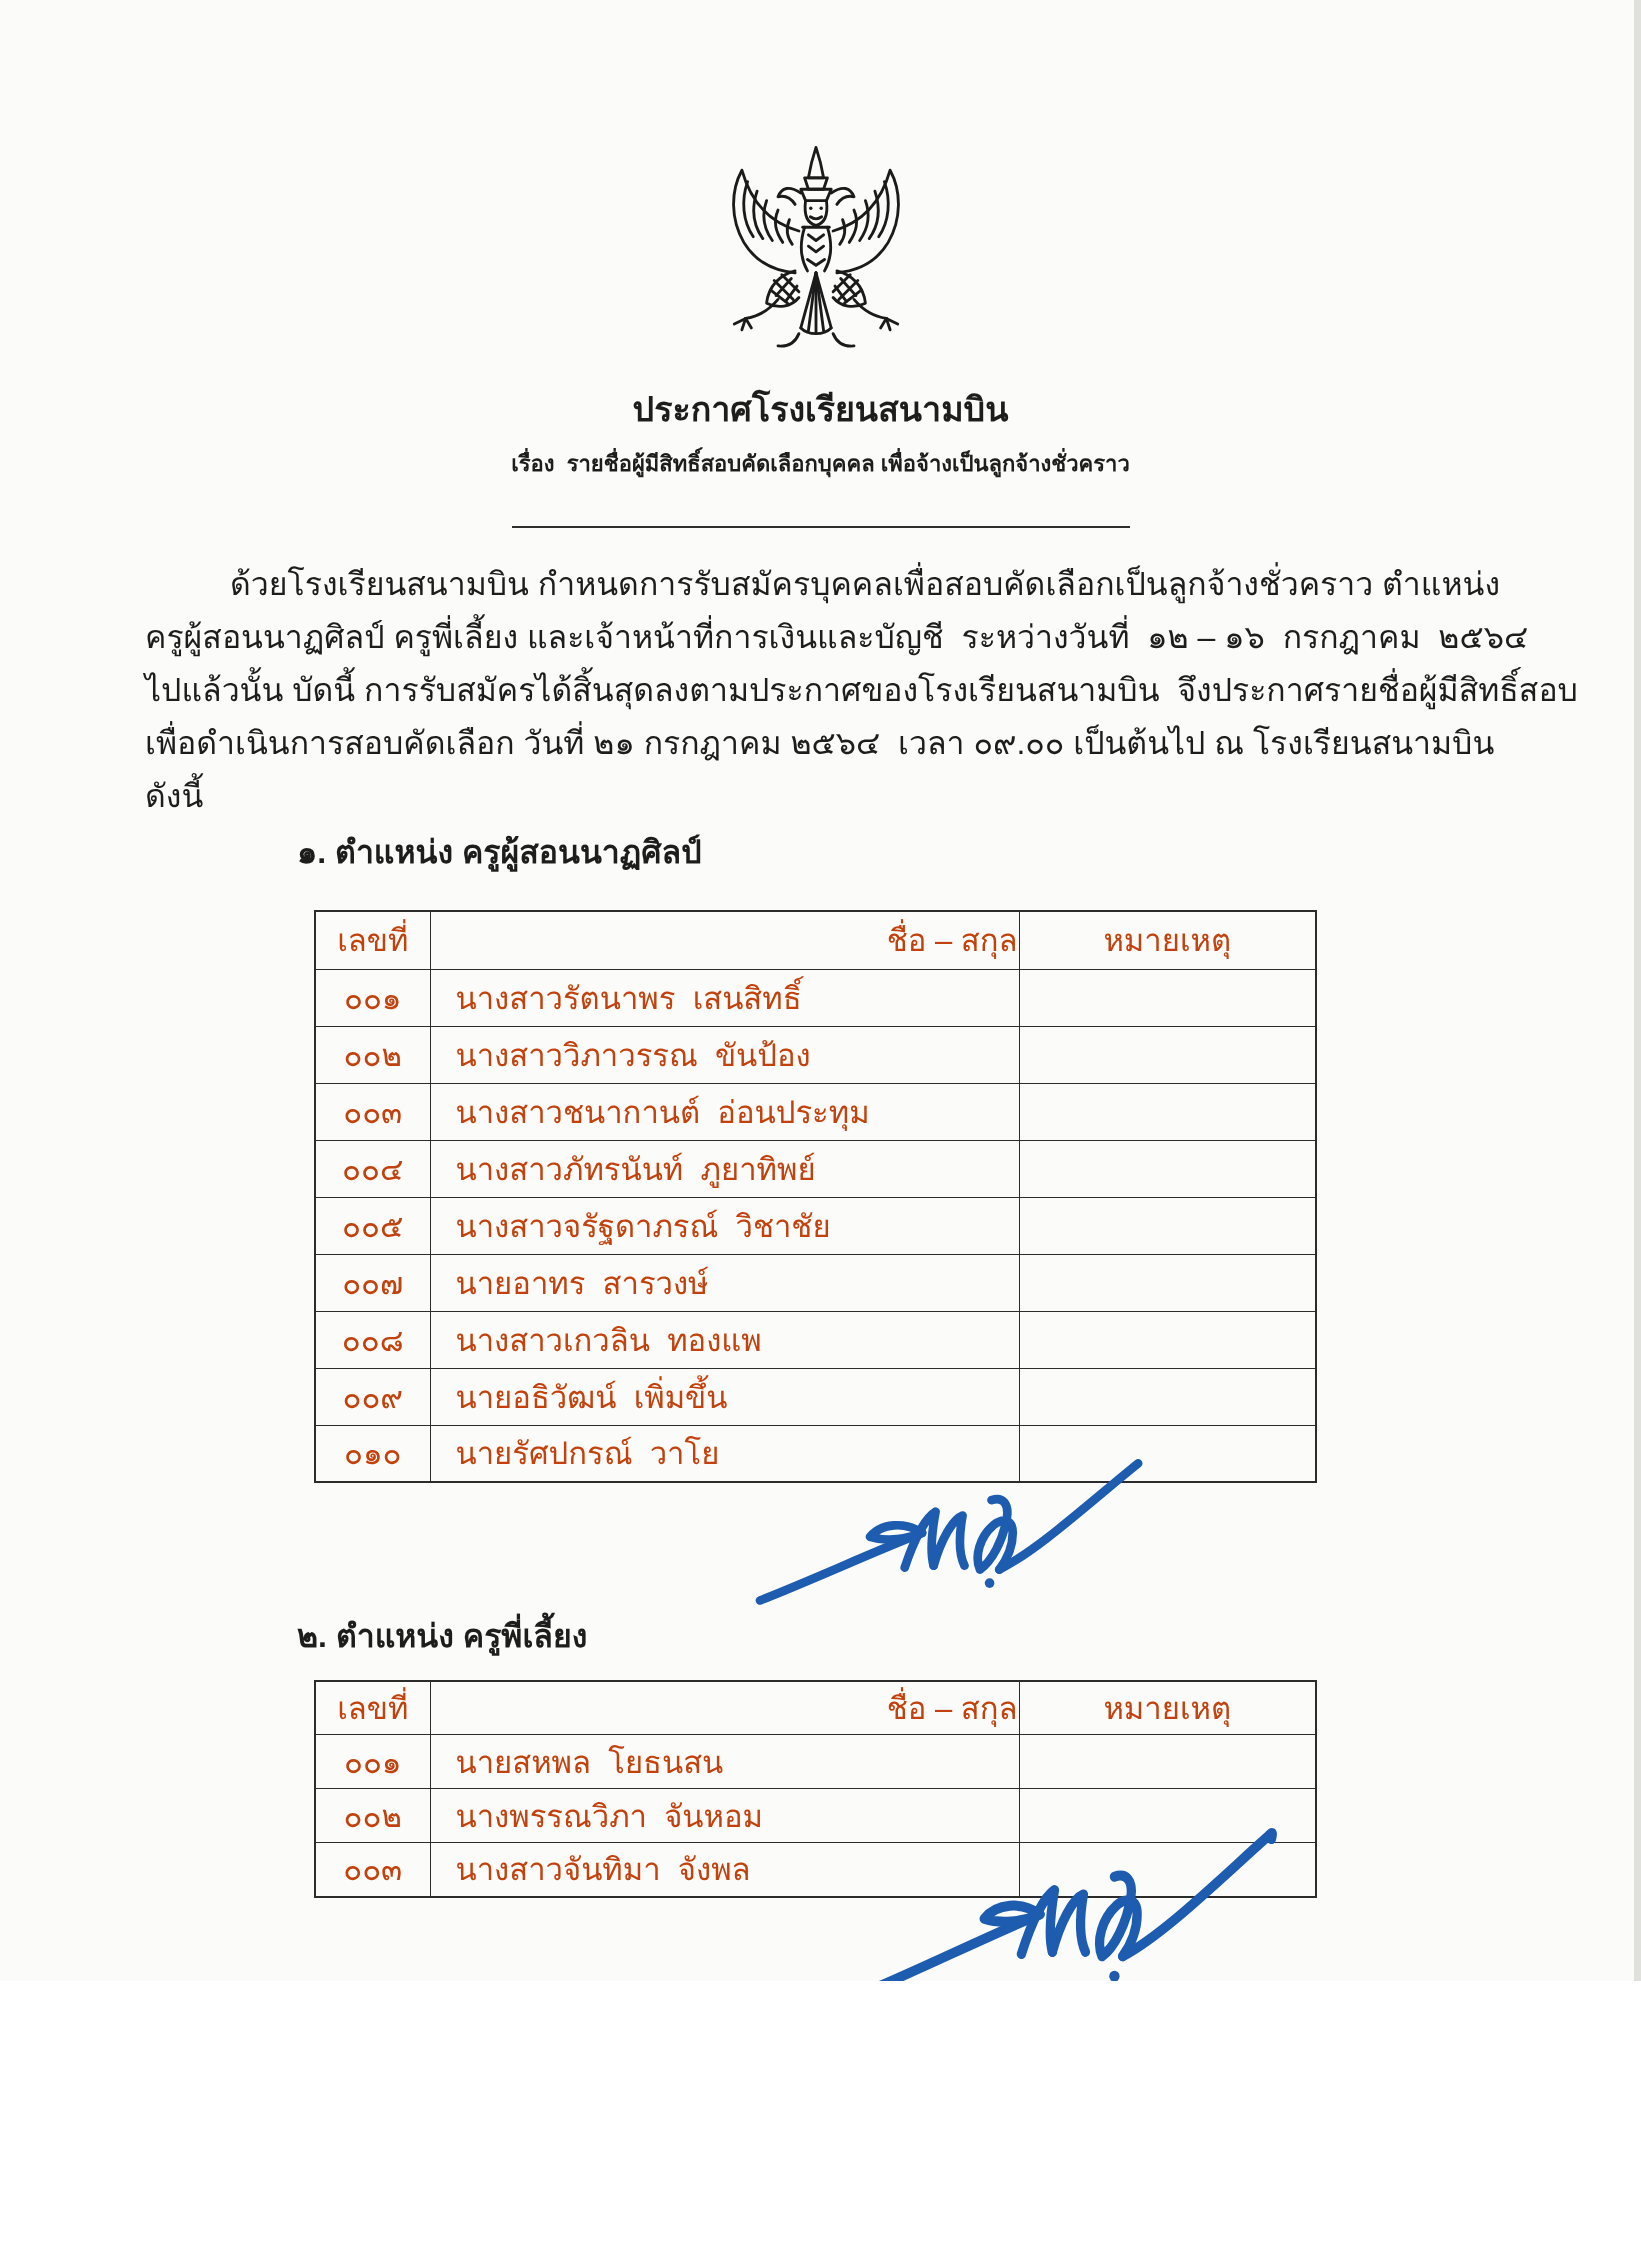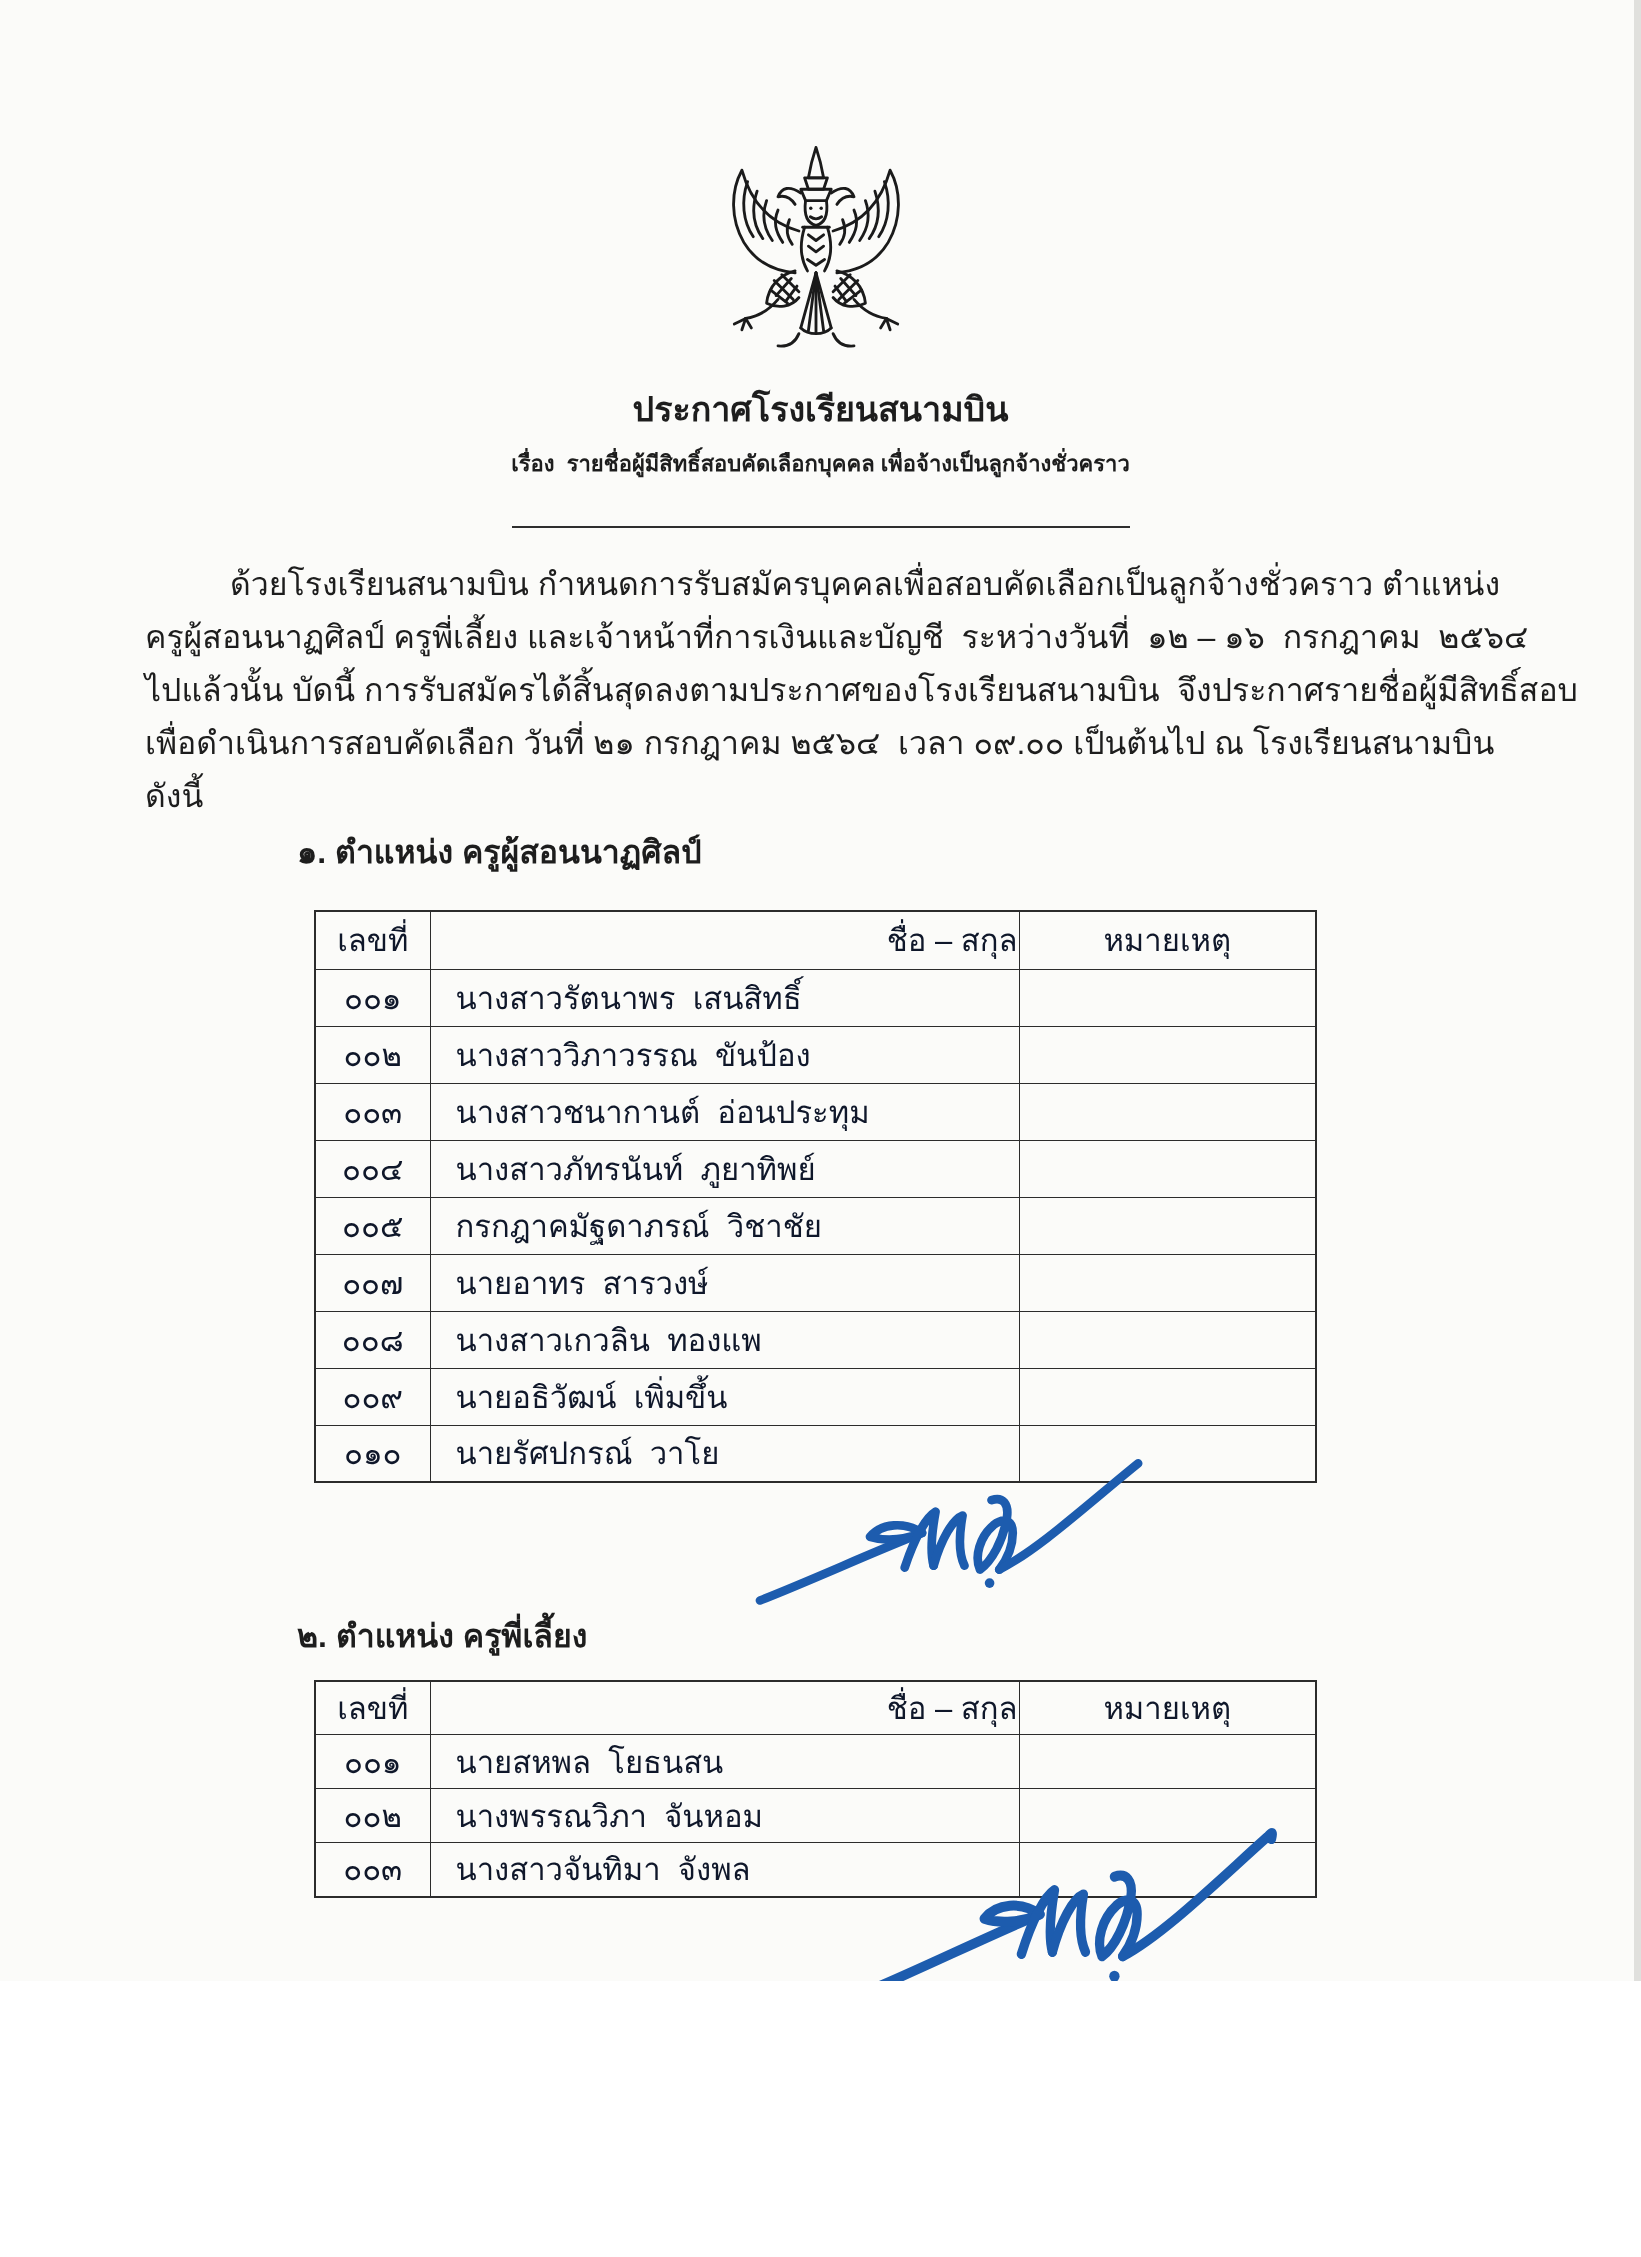--- a/index.html
+++ b/index.html
@@ -22,21 +22,21 @@
   .body-par{left:145px;top:558px;width:1381px;font-size:32px;line-height:53px;}
   .body-par .line{white-space:pre;}
   .body-par .indent{padding-left:85px;}
 
   .sec-heading{left:297px;font-size:32px;font-weight:bold;white-space:pre;}
   .sec1-heading{top:826px;}
   .sec2-heading{top:1610px;}
 
   table.roster{
     border-collapse:collapse;table-layout:fixed;width:1001px;
-    font-size:31px;color:#0f172a;
+    font-size:31px;color:#c2410c;
     border:2.9px solid #2c2c2c;
   }
   table.roster td,table.roster th{
     border:1.9px solid #2c2c2c;
     vertical-align:middle;
     font-weight:normal;
     overflow:visible;
   }
   .t1{left:314px;top:910px;}
   .t2{left:314px;top:1680px;}
@@ -158,21 +158,21 @@
       <td class="c-name">นางสาวชนากานต์  อ่อนประทุม</td>
       <td class="c-note"></td>
     </tr>
     <tr class="row">
       <td class="c-no">๐๐๔</td>
       <td class="c-name">นางสาวภัทรนันท์  ภูยาทิพย์</td>
       <td class="c-note"></td>
     </tr>
     <tr class="row">
       <td class="c-no">๐๐๕</td>
-      <td class="c-name">กรกฎาคมัฐดาภรณ์  วิชาชัย</td>
+      <td class="c-name">นางสาวจรัฐดาภรณ์  วิชาชัย</td>
       <td class="c-note"></td>
     </tr>
     <tr class="row">
       <td class="c-no">๐๐๗</td>
       <td class="c-name">นายอาทร  สารวงษ์</td>
       <td class="c-note"></td>
     </tr>
     <tr class="row">
       <td class="c-no">๐๐๘</td>
       <td class="c-name">นางสาวเกวลิน  ทองแพ</td>

